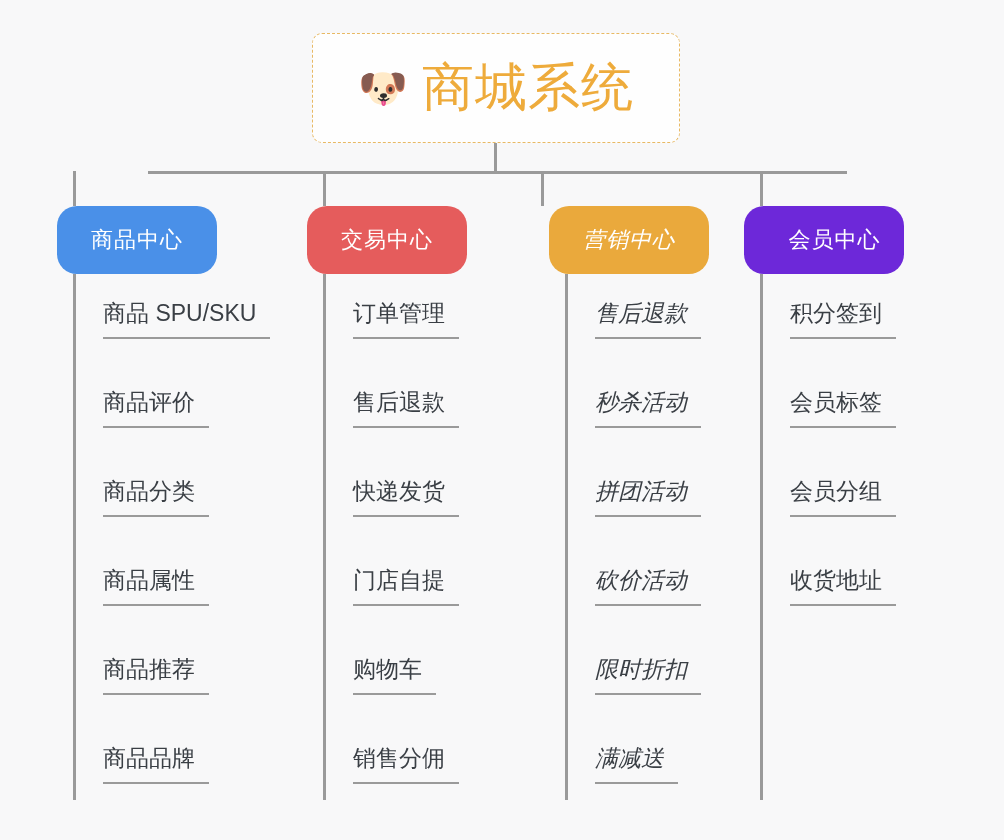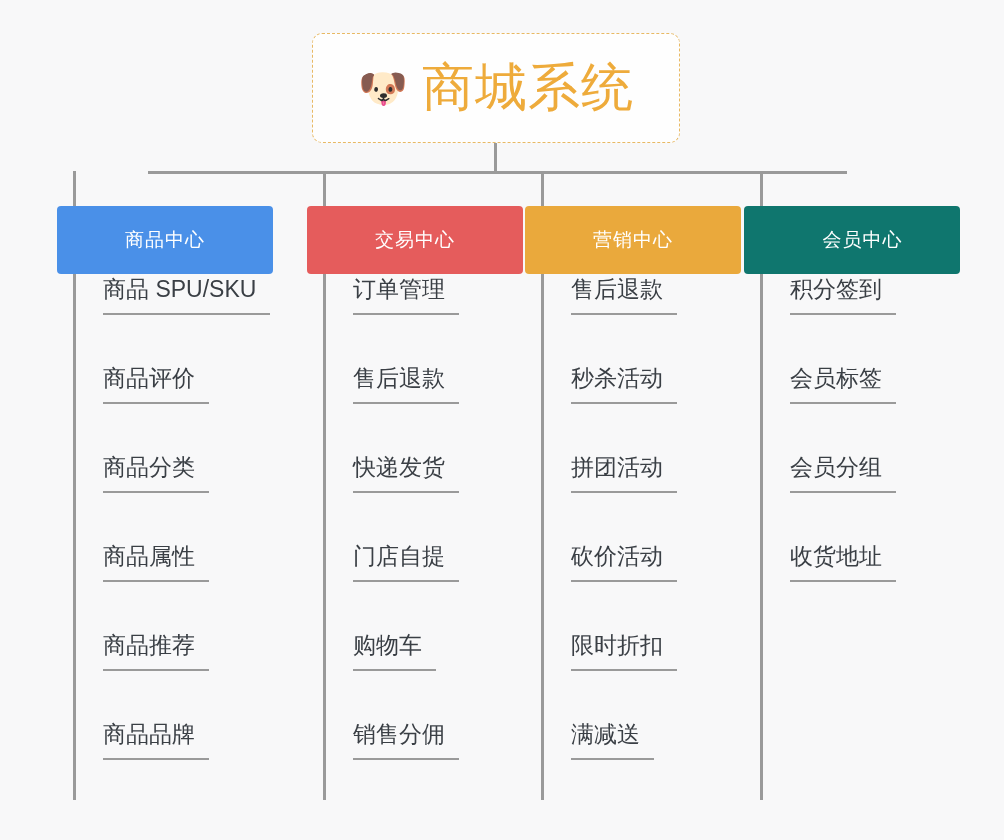--- a/index.html
+++ b/index.html
@@ -71,28 +71,28 @@
   }
 
   
   .branch {
     position: absolute;
     top: 206px;
   }
 
   .branch-header {
     position: relative;
-    width: 216px;
+    width: 160px;
     height: 68px;
-    border-radius: 4px;
+    border-radius: 20px;
     display: flex;
     align-items: center;
     justify-content: center;
     color: #ffffff;
-    font-size: 19px;
+    font-size: 22px;
     letter-spacing: 1px;
     white-space: nowrap;
   }
 
   
   .branch-trunk {
     position: absolute;
     left: 16px;
     top: 68px;
     width: 3px;
@@ -102,21 +102,21 @@
   .leaf-list {
     position: relative;
     margin-top: 0;
     padding-top: 0;
   }
 
   .leaf {
     position: relative;
     height: 89px;
     display: flex;
-    align-items: flex-start;
+    align-items: center;
     padding-left: 46px;
   }
   .leaf-label {
     position: relative;
     font-size: 23px;
     color: #3a3f45;
     white-space: nowrap;
     padding-bottom: 8px;
     border-bottom: 2px solid #9a9a9a;
     padding-right: 14px;
@@ -194,21 +194,21 @@
             <span class="leaf-label">门店自提</span>
           </div>
           <div class="leaf">
             <span class="leaf-label">购物车</span>
           </div>
           <div class="leaf">
             <span class="leaf-label">销售分佣</span>
           </div>
         </div>
       </div>
-      <div class="branch" data-branch-index="2" style="left: 525px;">
+      <div class="branch" data-branch-index="2" style="left: 549px; font-style: italic;">
         <div class="branch-header" style="background: rgb(234, 169, 60);">
           <span>营销中心</span>
         </div>
         <div class="branch-trunk" style="height: 526px;"></div>
         <div class="leaf-list">
           <div class="leaf">
             <span class="leaf-label">售后退款</span>
           </div>
           <div class="leaf">
             <span class="leaf-label">秒杀活动</span>
@@ -221,21 +221,21 @@
           </div>
           <div class="leaf">
             <span class="leaf-label">限时折扣</span>
           </div>
           <div class="leaf">
             <span class="leaf-label">满减送</span>
           </div>
         </div>
       </div>
       <div class="branch" data-branch-index="3" style="left: 744px;">
-        <div class="branch-header" style="background: #0f766e; padding-left: 21px;">
+        <div class="branch-header" style="background: #6d28d9; padding-left: 21px;">
           <span>会员中心</span>
         </div>
         <div class="branch-trunk" style="height: 526px;"></div>
         <div class="leaf-list">
           <div class="leaf">
             <span class="leaf-label">积分签到</span>
           </div>
           <div class="leaf">
             <span class="leaf-label">会员标签</span>
           </div>

